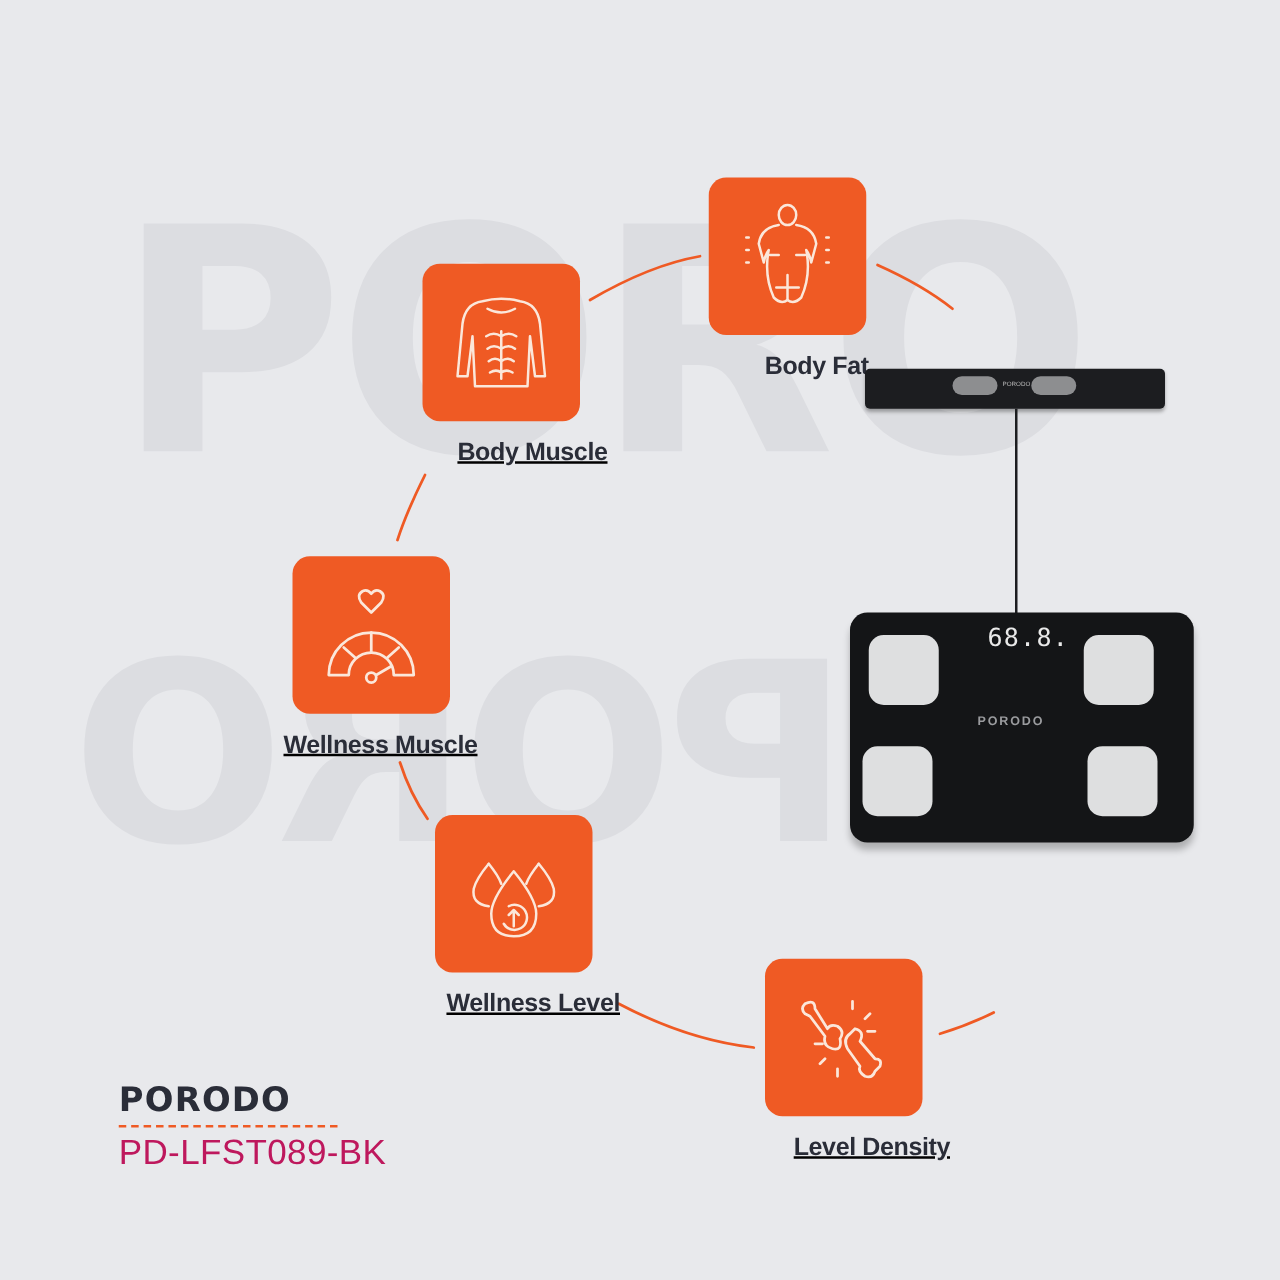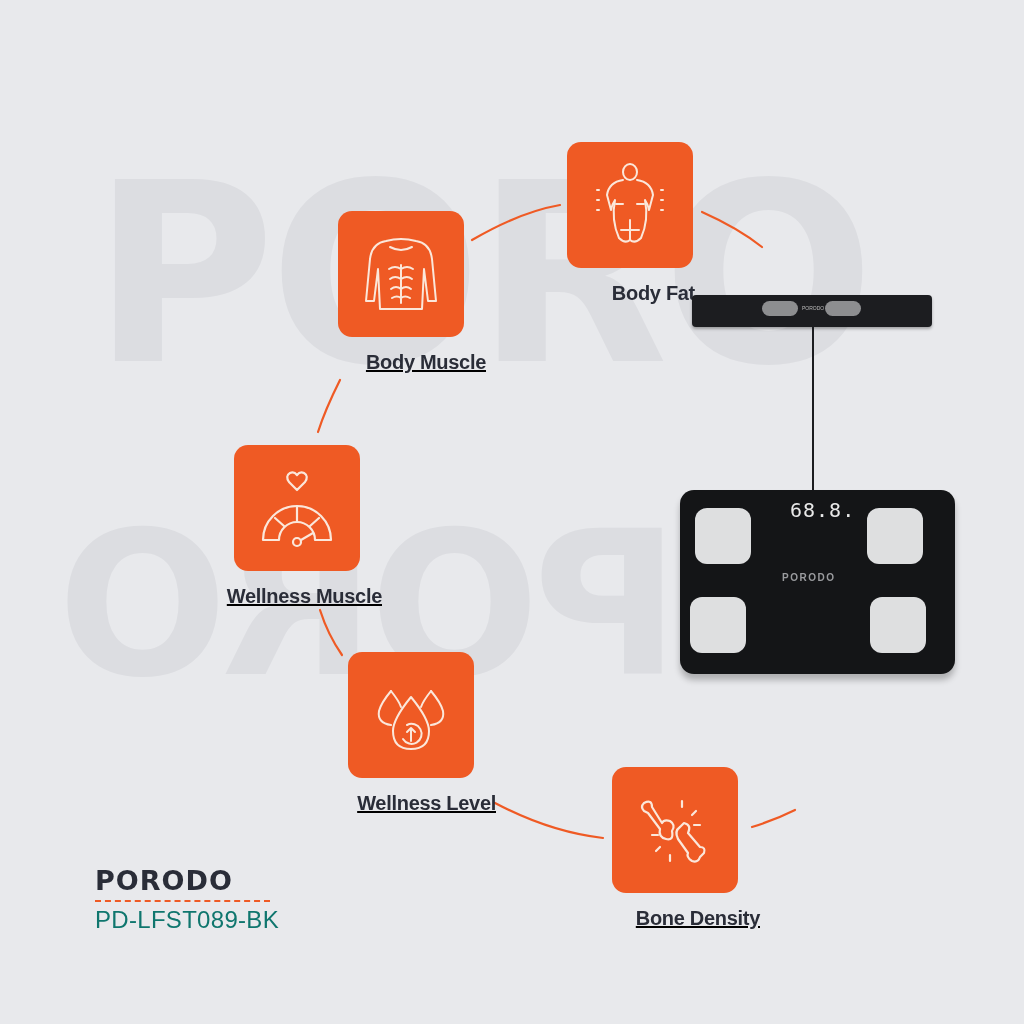--- a/index.html
+++ b/index.html
@@ -26,21 +26,21 @@
     color:#2a2d38; white-space:nowrap; letter-spacing:-0.3px;
   }
   .feature.wide { width:170px;text-decoration:underline; }
 
   .brand { position:absolute; left:95px; top:865px; }
   .brand-logo {
     font-family:"DejaVu Sans", sans-serif; font-weight:bold; font-size:27px;
     color:#2a2d38; letter-spacing:1px; display:block;
   }
   .brand-dash { border-top:2px dashed #ef5a24; width:175px; margin:4px 0 4px; }
-  .brand-model { font-size:24px; color:#0f766e; display:block; letter-spacing:0.3px; }
+  .brand-model { font-size:28px; color:#be185d; display:block; letter-spacing:0.3px; }
 
   .scale-wrap { position:absolute; left:0; top:0; }
   .handle {
     position:absolute; left:692px; top:295px; width:240px; height:32px;
     background:#1c1d20; border-radius:4px;
     box-shadow:0 2px 3px rgba(0,0,0,0.3);
   }
   .grip { position:absolute; top:6px; width:36px; height:15px; border-radius:8px; background:#8d8e90; }
   .grip.l { left:70px; } .grip.r { left:133px; }
   .handle-text { position:absolute; left:110px; top:10px; font-size:5px; color:#bbb; }
@@ -141,21 +141,21 @@
 <div class="feature wide" style="left:590px; top:767px;">
   <div class="tile">
     <svg width="90" height="90" viewBox="0 0 90 90">
       <g fill="none" stroke="#fbe7da" stroke-width="2.2" stroke-linecap="round" stroke-linejoin="round">
         <path d="M14 18 Q10 22 14 26 L18 28 L30 44 Q28 52 36 54 Q44 56 42 46 Q46 40 40 36 Q34 34 32 38 L22 22 Q22 14 14 18 Z"></path>
         <path d="M50 42 Q44 46 48 54 L58 68 Q56 72 62 76 Q68 78 70 72 L74 68 Q76 62 70 62 L58 48 Q62 40 54 38 Z"></path>
         <path d="M52 16 L52 22 M66 26 L62 30 M70 40 L64 40 M22 50 L28 50 M26 66 L30 62 M40 70 L40 76"></path>
       </g>
     </svg>
   </div>
-  <span class="feat-label">Bone Density</span>
+  <span class="feat-label">Level Density</span>
 </div>
 
 <div class="scale-wrap">
   <div class="handle">
     <div class="grip l"></div>
     <span class="handle-text">PORODO</span>
     <div class="grip r"></div>
   </div>
   <div class="cable"></div>
   <div class="platform">

